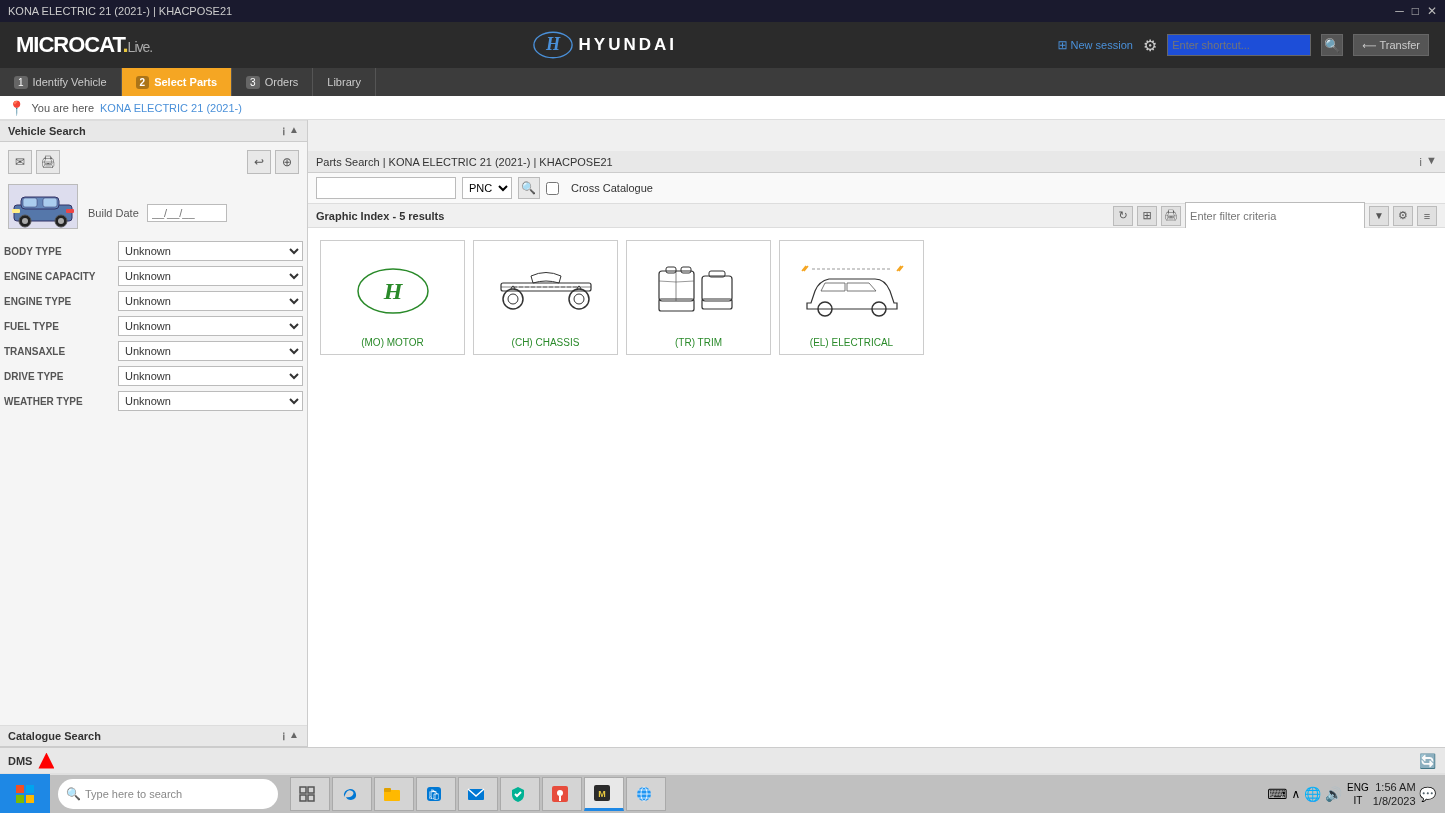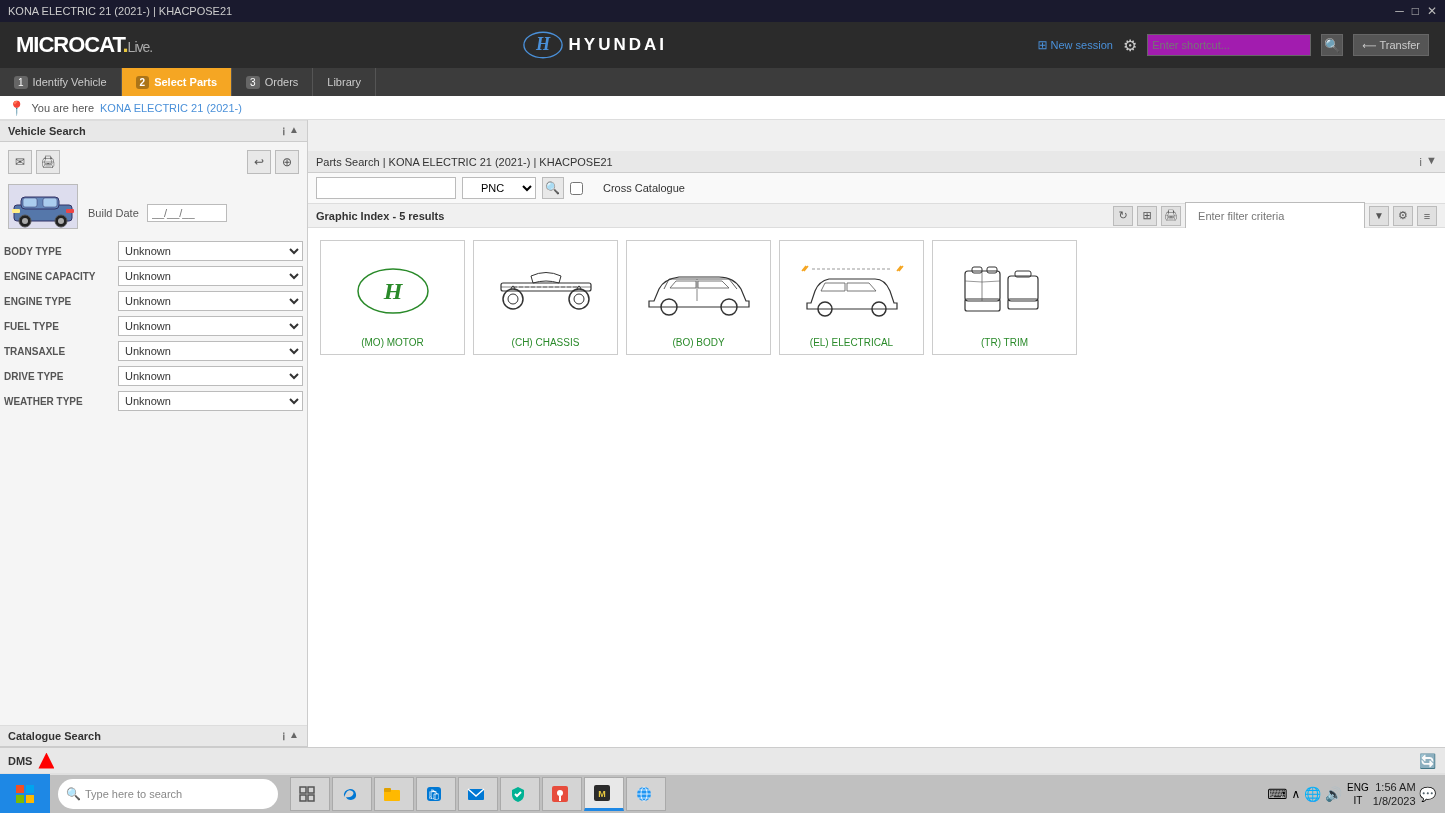--- a/index.html
+++ b/index.html
@@ -27,21 +27,21 @@
       align-items: center;
       justify-content: space-between;
       padding: 0 16px;
     }
     #app-logo { color: white; font-size: 22px; font-weight: bold; letter-spacing: -1px; }
     #app-logo span { color: #4a90d9; }
     #hyundai-logo { display: flex; align-items: center; gap: 6px; }
     #hyundai-logo svg { width: 40px; height: 28px; }
     #header-right { display: flex; align-items: center; gap: 10px; }
     #new-session-link { color: #4a90d9; font-size: 11px; cursor: pointer; text-decoration: none; display: flex; align-items: center; gap: 3px; }
-    #shortcut-input { width: 164px; height: 22px; border: 1px solid #666; background: #a21caf; color: #ccc; padding: 0 4px; font-size: 11px; }
+    #shortcut-input { width: 144px; height: 22px; border: 1px solid #666; background: #1d4ed8; color: #ccc; padding: 0 4px; font-size: 11px; }
     #search-btn { width: 22px; height: 22px; background: #555; border: 1px solid #666; color: #ccc; cursor: pointer; display: flex; align-items: center; justify-content: center; }
     #transfer-btn { height: 22px; background: #555; border: 1px solid #666; color: #ccc; cursor: pointer; padding: 0 8px; font-size: 11px; }
     #settings-icon { color: #ccc; cursor: pointer; font-size: 14px; }
 
     
     #nav-tabs {
       background: #3c3c3c;
       height: 28px;
       display: flex;
       align-items: center;
@@ -593,38 +593,38 @@
     <div id="parts-search-header">
       <span id="parts-search-title">Parts Search | KONA ELECTRIC 21 (2021-) | KHACPOSE21</span>
       <div id="parts-header-icons">
         <span style="cursor:pointer;color:#666;">ℹ</span>
         <span style="cursor:pointer;color:#666;">▼</span>
       </div>
     </div>
 
     <div id="search-bar">
       <input type="text" id="parts-search-input" style="width: 140px; height: 22px; border: 1px solid rgb(187, 187, 187); padding: 0px 4px; font-size: 11px;" placeholder="">
-      <select id="search-type-select" style="height:22px;border:1px solid #bbb;font-size:11px;padding:0 14px;background:white;">
+      <select id="search-type-select" style="height:22px;border:1px solid #bbb;font-size:11px;padding:0 2px;background:white;">
         <option>PNC</option>
         <option>Part</option>
       </select>
       <button id="search-go-btn" style="width:22px;height:22px;background:#e8e8e8;border:1px solid #bbb;cursor:pointer;">🔍</button>
-      <label id="cross-catalogue-label" style="display:flex;align-items:center;gap:20px;font-size:11px;color:#333;">
+      <label id="cross-catalogue-label" style="display:flex;align-items:center;gap:12px;font-size:11px;color:#333;">
         <input type="checkbox" style="">
         <span>Cross Catalogue</span>
       </label>
     </div>
 
     <div id="results-toolbar">
       <span id="results-count">Graphic Index - 5 results</span>
       <div id="results-toolbar-right">
         <button class="results-icon-btn">↻</button>
         <button class="results-icon-btn">⊞</button>
         <button class="results-icon-btn">🖨</button>
-        <input type="text" id="filter-input" style="width: 180px; height: 28px; border: 1px solid rgb(187, 187, 187); padding: 0px 12px; font-size: 11px;" placeholder="Enter filter criteria">
+        <input type="text" id="filter-input" style="width: 180px; height: 28px; border: 1px solid rgb(187, 187, 187); padding: 0px 4px; font-size: 11px;" placeholder="Enter filter criteria">
         <button class="results-dropdown-btn">▼</button>
         <button class="results-icon-btn">⚙</button>
         <button class="results-icon-btn">≡</button>
       </div>
     </div>
 
     <div id="graphic-index">
     <div class="graphic-card">
       <div class="graphic-card-image">
         <svg width="110" height="60" viewBox="0 0 110 60">
@@ -655,73 +655,55 @@
 
       <path d="M40 15 Q55 8 70 15 L68 22 Q55 18 42 22 Z" fill="none" stroke="#333" stroke-width="1"></path>
     </svg>
       </div>
       <div class="graphic-card-label">(CH) CHASSIS</div>
     </div>
         <div class="graphic-card">
       <div class="graphic-card-image">
         <svg width="110" height="60" viewBox="0 0 110 60">
 
-      <path d="M5 40 L10 40 L15 28 Q20 18 35 16 L75 16 Q90 16 97 28 L102 40 L105 40 L105 46 L5 46 Z" fill="none" stroke="#333" stroke-width="1.2"></path>
-      <path d="M20 28 L25 18 L85 18 L93 28" fill="none" stroke="#333" stroke-width="0.8"></path>
-
-      <path d="M26 27 L32 20 L52 20 L52 27 Z" fill="none" stroke="#555" stroke-width="0.8"></path>
-      <path d="M54 27 L54 20 L78 20 L85 27 Z" fill="none" stroke="#555" stroke-width="0.8"></path>
-
-      <circle cx="25" cy="46" r="8" fill="none" stroke="#333" stroke-width="1.5"></circle>
-      <circle cx="85" cy="46" r="8" fill="none" stroke="#333" stroke-width="1.5"></circle>
-
-      <line x1="53" y1="18" x2="53" y2="40" stroke="#555" stroke-width="0.7"></line>
-    </svg>
-      </div>
-      <div class="graphic-card-label">(BO) BODY</div>
-    </div>
-        <div class="graphic-card">
-      <div class="graphic-card-image">
-        <svg width="110" height="60" viewBox="0 0 110 60">
-
-      <path d="M10 42 L14 42 L18 30 Q22 20 32 18 L78 18 Q88 18 93 30 L97 42 L100 42 L100 48 L10 48 Z" fill="none" stroke="#333" stroke-width="1.2"></path>
-
-      <path d="M24 30 L28 22 L48 22 L48 30 Z" fill="none" stroke="#555" stroke-width="0.8"></path>
-      <path d="M50 30 L50 22 L72 22 L79 30 Z" fill="none" stroke="#555" stroke-width="0.8"></path>
-
-      <path d="M5 10 L9 5 L7 10 L11 5" fill="none" stroke="#f5a623" stroke-width="1.5"></path>
-      <path d="M100 10 L104 5 L102 10 L106 5" fill="none" stroke="#f5a623" stroke-width="1.5"></path>
-
-      <line x1="15" y1="8" x2="95" y2="8" stroke="#555" stroke-width="0.6" stroke-dasharray="3,2"></line>
-
-      <circle cx="28" cy="48" r="7" fill="none" stroke="#333" stroke-width="1.5"></circle>
-      <circle cx="82" cy="48" r="7" fill="none" stroke="#333" stroke-width="1.5"></circle>
-    </svg>
-      </div>
-      <div class="graphic-card-label">(EL) ELECTRICAL</div>
-    </div>
-        <div class="graphic-card">
-      <div class="graphic-card-image">
-        <svg width="110" height="60" viewBox="0 0 110 60">
-
       <rect x="15" y="10" width="35" height="30" rx="3" fill="none" stroke="#333" stroke-width="1.2"></rect>
       <rect x="15" y="38" width="35" height="12" rx="2" fill="none" stroke="#333" stroke-width="1.2"></rect>
 
       <line x1="32" y1="10" x2="32" y2="40" stroke="#555" stroke-width="0.7"></line>
       <path d="M15 20 Q32 22 50 20" fill="none" stroke="#555" stroke-width="0.6"></path>
 
       <rect x="58" y="15" width="30" height="25" rx="3" fill="none" stroke="#333" stroke-width="1.2"></rect>
       <rect x="58" y="38" width="30" height="10" rx="2" fill="none" stroke="#333" stroke-width="1.2"></rect>
 
       <rect x="22" y="6" width="10" height="6" rx="2" fill="none" stroke="#333" stroke-width="1"></rect>
       <rect x="37" y="6" width="10" height="6" rx="2" fill="none" stroke="#333" stroke-width="1"></rect>
       <rect x="65" y="10" width="16" height="6" rx="2" fill="none" stroke="#333" stroke-width="1"></rect>
     </svg>
       </div>
       <div class="graphic-card-label">(TR) TRIM</div>
+    </div>
+        <div class="graphic-card">
+      <div class="graphic-card-image">
+        <svg width="110" height="60" viewBox="0 0 110 60">
+
+      <path d="M10 42 L14 42 L18 30 Q22 20 32 18 L78 18 Q88 18 93 30 L97 42 L100 42 L100 48 L10 48 Z" fill="none" stroke="#333" stroke-width="1.2"></path>
+
+      <path d="M24 30 L28 22 L48 22 L48 30 Z" fill="none" stroke="#555" stroke-width="0.8"></path>
+      <path d="M50 30 L50 22 L72 22 L79 30 Z" fill="none" stroke="#555" stroke-width="0.8"></path>
+
+      <path d="M5 10 L9 5 L7 10 L11 5" fill="none" stroke="#f5a623" stroke-width="1.5"></path>
+      <path d="M100 10 L104 5 L102 10 L106 5" fill="none" stroke="#f5a623" stroke-width="1.5"></path>
+
+      <line x1="15" y1="8" x2="95" y2="8" stroke="#555" stroke-width="0.6" stroke-dasharray="3,2"></line>
+
+      <circle cx="28" cy="48" r="7" fill="none" stroke="#333" stroke-width="1.5"></circle>
+      <circle cx="82" cy="48" r="7" fill="none" stroke="#333" stroke-width="1.5"></circle>
+    </svg>
+      </div>
+      <div class="graphic-card-label">(EL) ELECTRICAL</div>
     </div>
       </div>
   </div>
 </div>
 
 <div id="dms-bar">
   <span id="dms-label">DMS</span>
   <div id="dms-indicator"></div>
   <div style="flex:1;"></div>
   <span style="color:#4a90d9;font-size:14px;">🔄</span>

